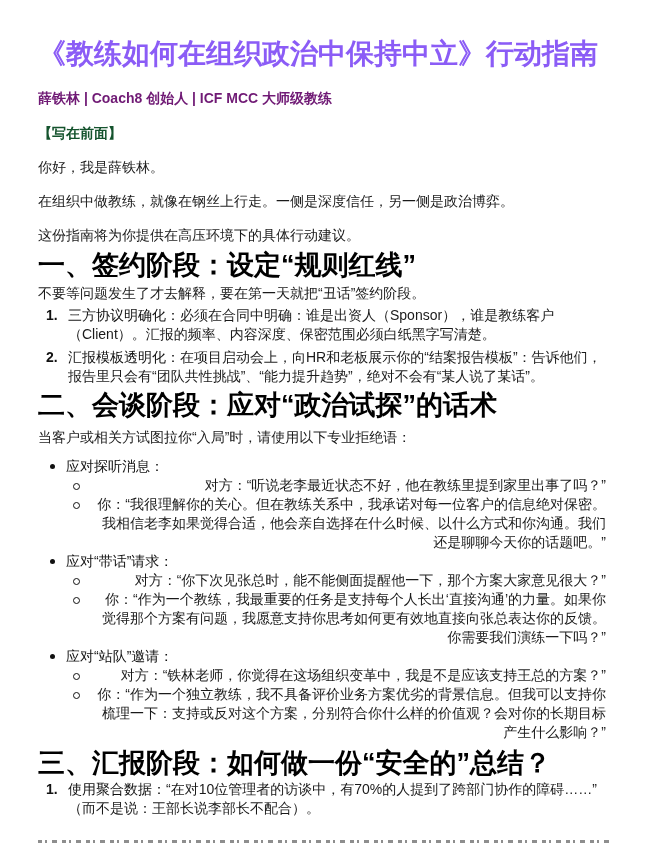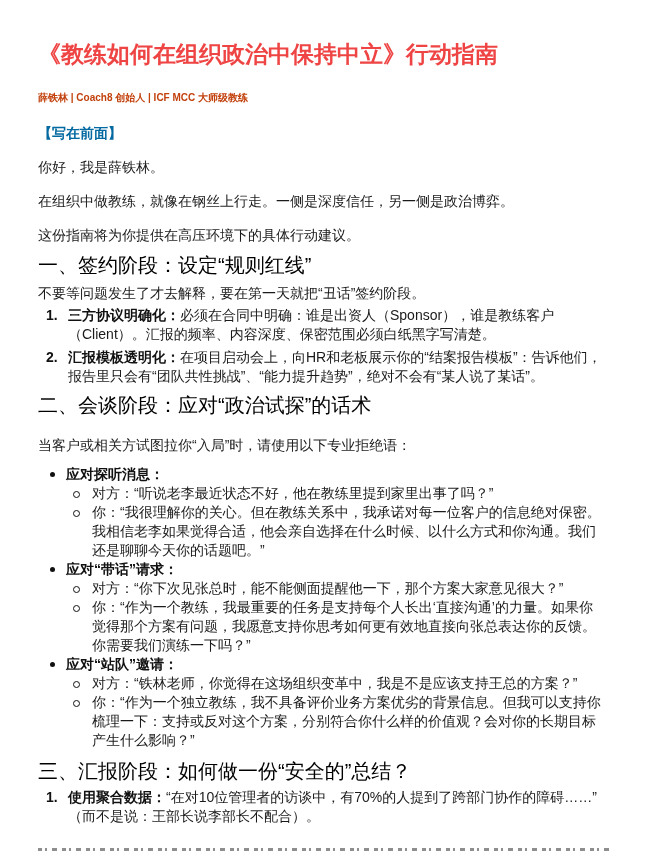--- a/index.html
+++ b/index.html
@@ -9,67 +9,67 @@
     box-sizing:border-box;
     padding:34px 38px 0 38px;
     overflow:hidden;
     background:#ffffff;
     font-family:"Liberation Sans","DejaVu Sans",sans-serif;
     color:#1a1a1a;
     -webkit-font-smoothing:antialiased;
   }
   h1.doc-title {
     margin:0 0 14px 0;
-    font-size:23px; line-height:40px; font-weight:800;
-    color:#ef4444; white-space:nowrap; letter-spacing:0;
+    font-size:28px; line-height:40px; font-weight:800;
+    color:#8b5cf6; white-space:nowrap; letter-spacing:0;
   }
   p.byline {
     margin:0 0 14px 0;
-    font-size:10px; line-height:20px; font-weight:700; color:#c2410c;
+    font-size:14px; line-height:20px; font-weight:700; color:#701a75;
   }
   p.preface-label {
     margin:0 0 12px 0;
-    font-size:14px; line-height:22px; font-weight:700; color:#0369a1;
+    font-size:14px; line-height:22px; font-weight:700; color:#14532d;
   }
   p.body-p {
     margin:0 0 12px 0;
     font-size:14px; line-height:22px; font-weight:400; color:#1a1a1a;
   }
   h2.sec-h {
     margin:-6px 0 4px 0;
-    font-size:20px; line-height:26px; font-weight:400; color:#000;
+    font-size:27px; line-height:26px; font-weight:700; color:#000;
   }
-  h2.sec-h.sec-2 { margin-top:6px; margin-bottom:16px; }
+  h2.sec-h.sec-2 { margin-top:6px; margin-bottom:8px; }
   h2.sec-h.sec-3 { margin-top:8px; }
   p.sec-intro {
     margin:0 0 2px 0;
     font-size:14px; line-height:22px; color:#1a1a1a;
   }
   p.sec-intro.tight { margin-top:4px; margin-bottom:9px; }
 
   ol.num-list { list-style:none; margin:0; padding:0; }
   ol.num-list > li {
     position:relative; padding-left:30px; margin:0 0 4px 0;
     font-size:14px; line-height:19px; color:#1a1a1a;
   }
   ol.num-list > li:last-child { margin-bottom:0; }
   .m-num { position:absolute; left:8px; top:0; font-weight:700; color:#111; }
-  .lead { font-weight:700; color:#111; }
+  .lead { font-weight:400; color:#111; }
 
   ul.talk-list { list-style:none; margin:2px 8px 0 0; padding:0; }
   ul.talk-list > li.b1 {
     position:relative; padding-left:28px;
     font-size:14px; line-height:19px; color:#1a1a1a;
   }
   .m-disc {
     position:absolute; left:12px; top:7px;
     width:5px; height:5px; border-radius:50%; background:#111;
   }
   ul.sub-list { list-style:none; margin:0; padding:0; }
-  ul.sub-list > li.b2 { position:relative; padding-left:26px; }
+  ul.sub-list > li.b2 { position:relative; padding-left:26px;text-align:right; }
   .m-circ {
     position:absolute; left:7px; top:6.5px;
     width:5px; height:5px; border:1.2px solid #111; border-radius:50%;
     background:#fff; box-sizing:content-box;
   }
   .clipped-line {
     margin-top:22px; height:3px; width:100%;
     background:repeating-linear-gradient(90deg,
       #7a7a7a 0 4px, transparent 4px 7px,
       #7a7a7a 7px 9px, transparent 9px 14px,

